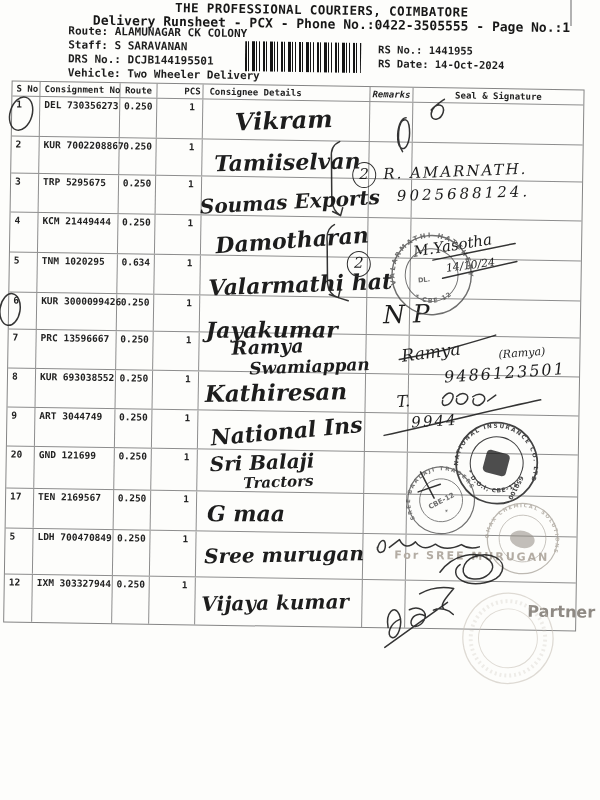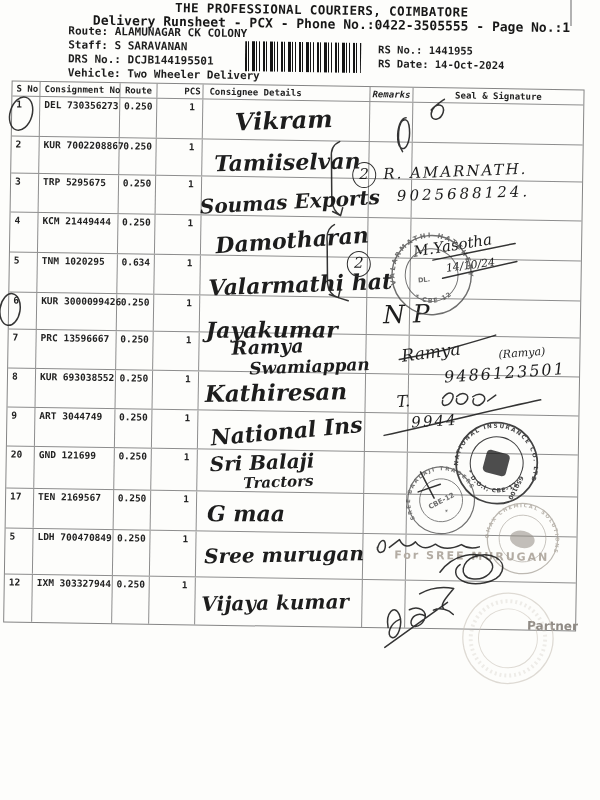--- a/index.html
+++ b/index.html
@@ -211,21 +211,21 @@
   <span class="hw ann" style="left:399px;top:184px;font-size:15px;letter-spacing:3px;transform:rotate(-3deg);">9025688124.</span>
   <span class="hw ann" style="left:416px;top:236px;font-size:15px;transform:rotate(-10deg);">M.Yasotha</span>
   <span class="hw ann" style="left:449px;top:257px;font-size:11px;transform:rotate(-8deg);">14/10/24</span>
   <span class="hw ann" style="left:387px;top:300px;font-size:25px;transform:rotate(-2deg);">N P</span>
   <span class="hw ann" style="left:406px;top:342px;font-size:17px;transform:rotate(-8deg);">Ramya</span>
   <span class="hw ann" style="left:503px;top:344px;font-size:11px;transform:rotate(-5deg);">(Ramya)</span>
   <span class="hw ann" style="left:449px;top:362px;font-size:16px;letter-spacing:2px;transform:rotate(-5deg);">9486123501</span>
   <span class="hw ann" style="left:402px;top:392px;font-size:16px;transform:rotate(-4deg);">T.</span>
   <span class="hw ann" style="left:417px;top:412px;font-size:15px;letter-spacing:2px;transform:rotate(-4deg);">9944</span>
   <span class="hw ann gray-note" style="left:402px;top:548px;font-size:11px;letter-spacing:2px;">For SREE MURUGAN</span>
-  <span class="hw ann gray-note" style="left:536px;top:616px;font-size:12px;color:#8f8a84;">Partner</span>
+  <span class="hw ann gray-note" style="left:536px;top:600px;font-size:16px;color:#8f8a84;">Partner</span>
 
   <svg class="stamp" style="left:391px;top:229px;transform:rotate(-6deg);opacity:.8;" width="88" height="88" viewBox="0 0 100 100">
     <defs>
       <path id="arcV1" d="M 10,62 A 42,42 0 1 1 90,62"></path>
       <path id="arcV2" d="M 17,58 A 35,35 0 0 0 83,58"></path>
     </defs>
     <circle class="ring" cx="50" cy="50" r="45"></circle>
     <circle class="ring" cx="50" cy="50" r="30" style="stroke-width:1.1"></circle>
     <text font-size="7.6" letter-spacing="2.4"><textPath href="#arcV1" startOffset="50%" text-anchor="middle">VALARMATHI HATCHERY</textPath></text>
     <text font-size="7.2" letter-spacing="1.5"><textPath href="#arcV2" startOffset="50%" text-anchor="middle">* CBE 12</textPath></text>

